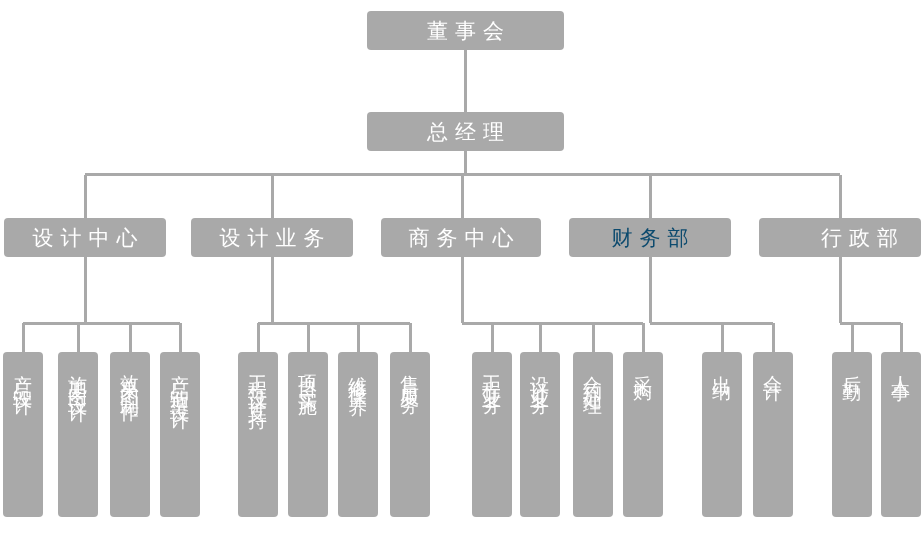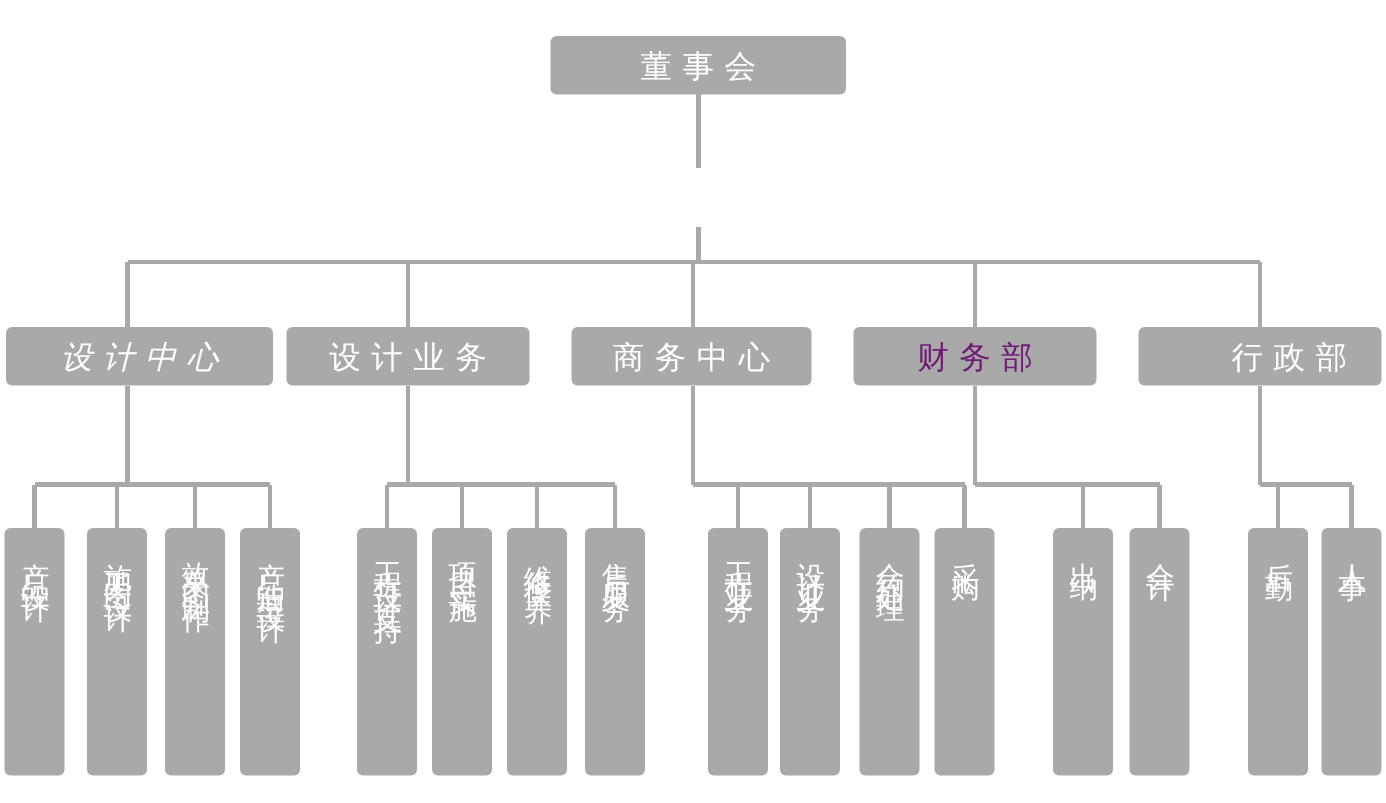--- a/index.html
+++ b/index.html
@@ -80,25 +80,26 @@
       <line x1="650" y1="257" x2="650" y2="323" stroke="#a9a9a9" stroke-width="3"></line>
       <line x1="650" y1="323" x2="773" y2="323" stroke="#a9a9a9" stroke-width="3"></line>
       <line x1="722" y1="323" x2="722" y2="352" stroke="#a9a9a9" stroke-width="3"></line>
       <line x1="773" y1="323" x2="773" y2="352" stroke="#a9a9a9" stroke-width="3"></line>
       <line x1="840" y1="257" x2="840" y2="323" stroke="#a9a9a9" stroke-width="3"></line>
       <line x1="840" y1="323" x2="901" y2="323" stroke="#a9a9a9" stroke-width="3"></line>
       <line x1="852" y1="323" x2="852" y2="352" stroke="#a9a9a9" stroke-width="3"></line>
       <line x1="901" y1="323" x2="901" y2="352" stroke="#a9a9a9" stroke-width="3"></line>
     </svg>
 
-  <div class="node h-node" id="root-box" style="left: 367px; top: 11px; width: 197px; height: 39px; background: rgb(169, 169, 169); color: rgb(255, 255, 255); margin-top: 13px;">董事会</div>
+  <div class="node h-node" id="root-box" style="left: 367px; top: 11px; width: 197px; height: 39px; background: rgb(169, 169, 169); color: rgb(255, 255, 255);">董事会</div>
 
+  <div class="node h-node" id="gm-box" style="left: 367px; top: 112px; width: 197px; height: 39px; background: rgb(169, 169, 169); color: rgb(255, 255, 255);">总经理</div>
 
   <div id="generated-nodes">
-      <div class="node h-node" style="left: 4px; top: 218px; width: 178px; height: 39px; background: rgb(169, 169, 169); color: rgb(255, 255, 255); font-style: italic;">设计中心</div>
+      <div class="node h-node" style="left: 4px; top: 218px; width: 162px; height: 39px; background: rgb(169, 169, 169); color: rgb(255, 255, 255);">设计中心</div>
       <div class="node leaf" style="left: 3px; top: 352px; width: 40px; height: 165px; background: rgb(169, 169, 169); color: rgb(255, 255, 255);">
         <span>产品设计</span>
       </div>
       <div class="node leaf" style="left: 58px; top: 352px; width: 40px; height: 165px; background: rgb(169, 169, 169); color: rgb(255, 255, 255);">
         <span>施工图设计</span>
       </div>
       <div class="node leaf" style="left: 110px; top: 352px; width: 40px; height: 165px; background: rgb(169, 169, 169); color: rgb(255, 255, 255);">
         <span>效果图制作</span>
       </div>
       <div class="node leaf" style="left: 160px; top: 352px; width: 40px; height: 165px; background: rgb(169, 169, 169); color: rgb(255, 255, 255);">
@@ -123,21 +124,21 @@
       </div>
       <div class="node leaf" style="left: 520px; top: 352px; width: 40px; height: 165px; background: rgb(169, 169, 169); color: rgb(255, 255, 255);">
         <span>设计业务</span>
       </div>
       <div class="node leaf" style="left: 573px; top: 352px; width: 40px; height: 165px; background: rgb(169, 169, 169); color: rgb(255, 255, 255);">
         <span>合约处理</span>
       </div>
       <div class="node leaf" style="left: 623px; top: 352px; width: 40px; height: 165px; background: rgb(169, 169, 169); color: rgb(255, 255, 255);">
         <span>采购</span>
       </div>
-      <div class="node h-node" style="left: 569px; top: 218px; width: 162px; height: 39px; background: rgb(169, 169, 169); color: #701a75;">财务部</div>
+      <div class="node h-node" style="left: 569px; top: 218px; width: 162px; height: 39px; background: rgb(169, 169, 169); color: #0c4a6e;">财务部</div>
       <div class="node leaf" style="left: 702px; top: 352px; width: 40px; height: 165px; background: rgb(169, 169, 169); color: rgb(255, 255, 255);">
         <span>出纳</span>
       </div>
       <div class="node leaf" style="left: 753px; top: 352px; width: 40px; height: 165px; background: rgb(169, 169, 169); color: rgb(255, 255, 255);">
         <span>会计</span>
       </div>
       <div class="node h-node" style="left: 759px; top: 218px; width: 162px; height: 39px; background: rgb(169, 169, 169); color: rgb(255, 255, 255); padding-left: 39px;">行政部</div>
       <div class="node leaf" style="left: 832px; top: 352px; width: 40px; height: 165px; background: rgb(169, 169, 169); color: rgb(255, 255, 255);">
         <span>后勤</span>
       </div>

